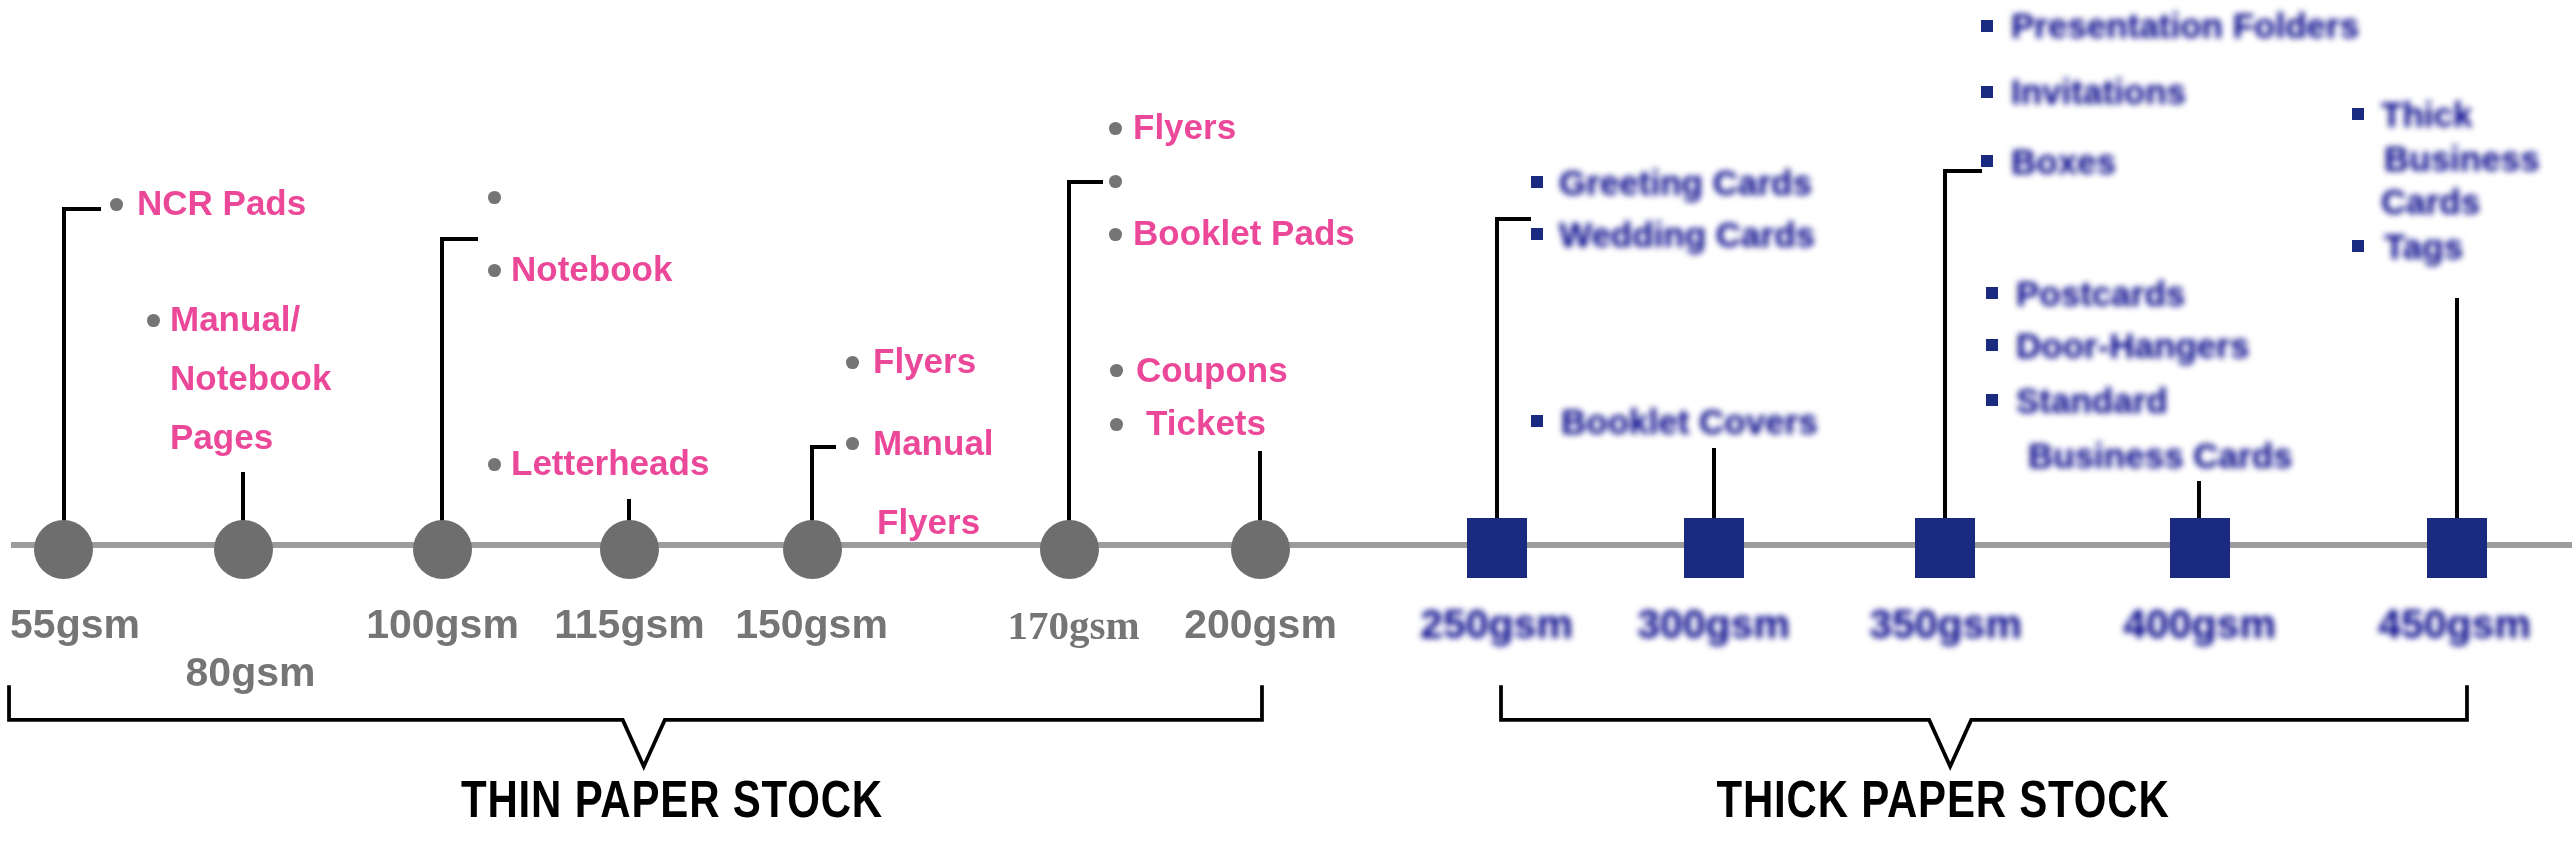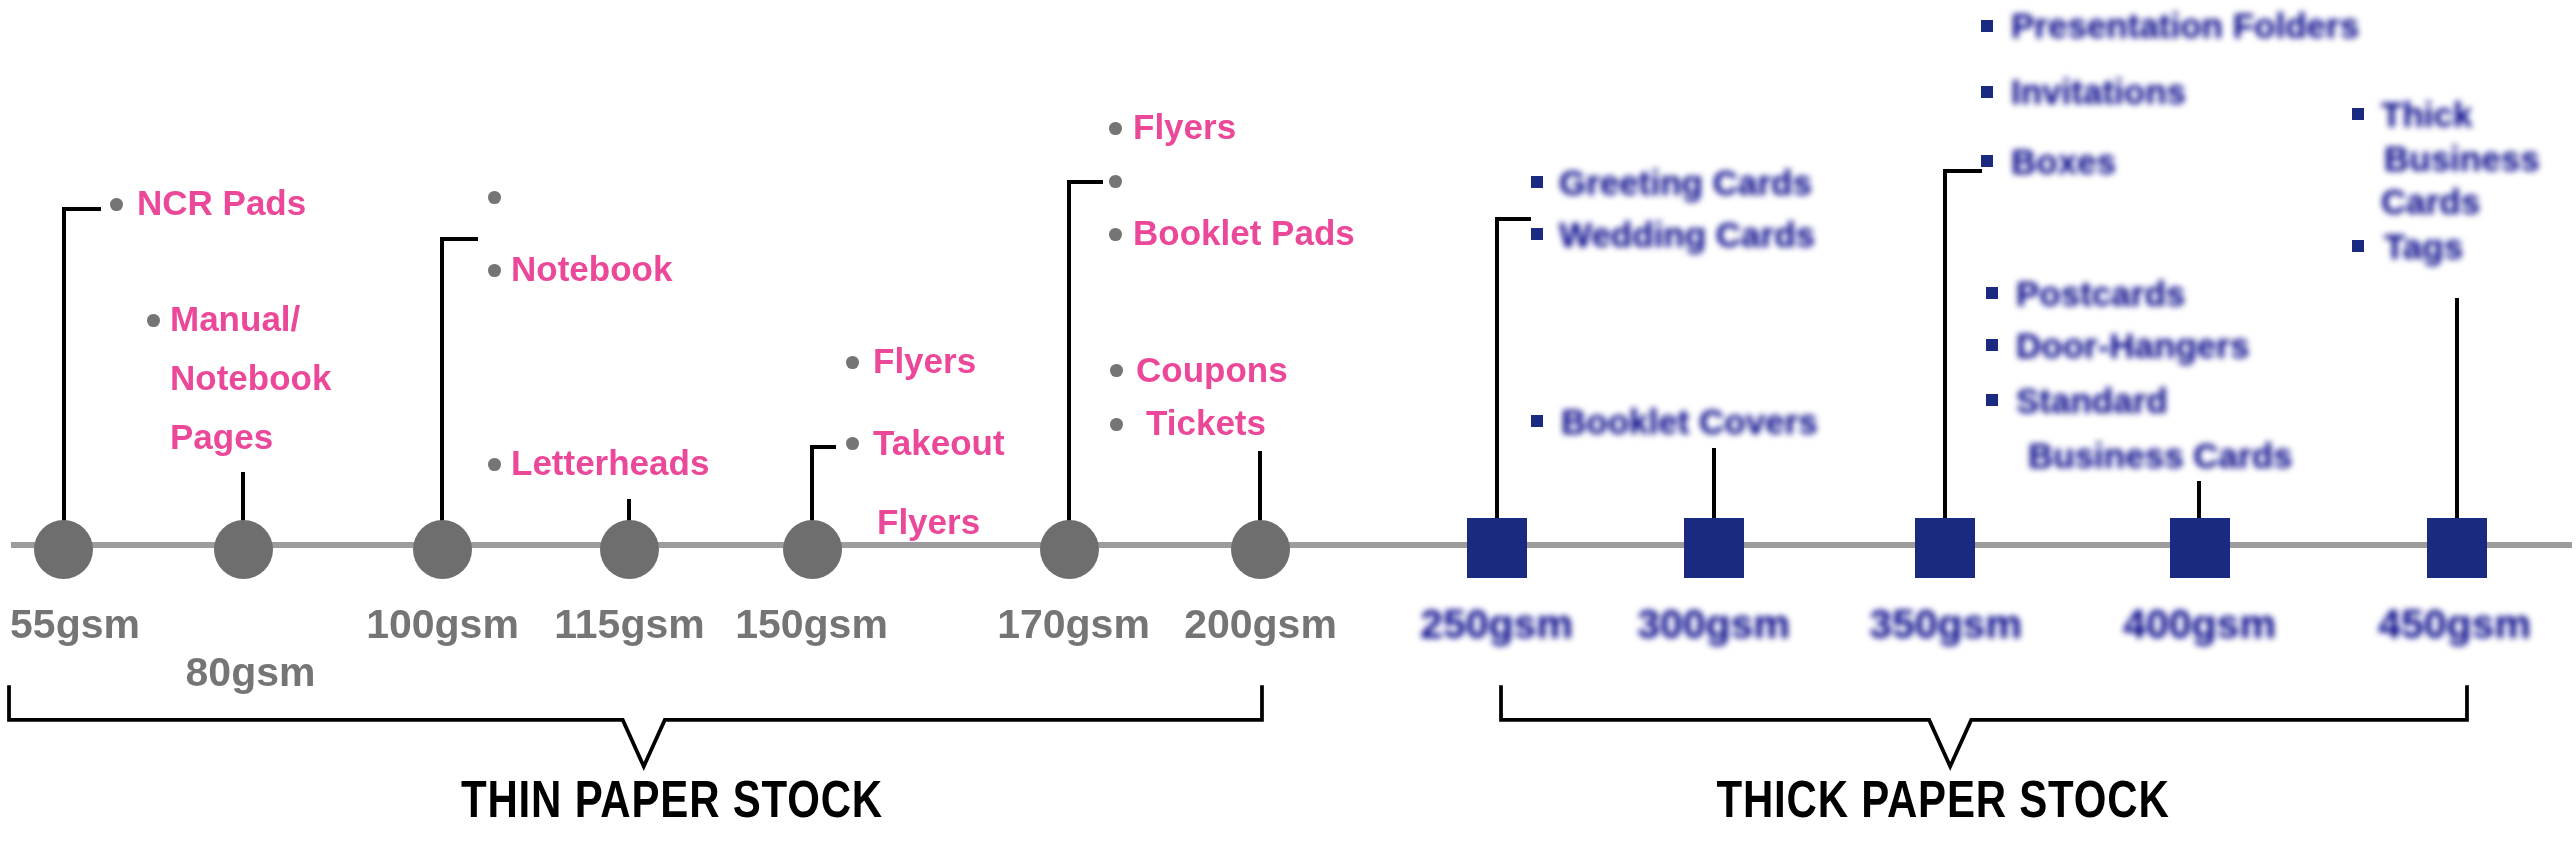--- a/index.html
+++ b/index.html
@@ -75,21 +75,21 @@
   <div class="dot" style="left:1110px;top:364px;"></div>
   <div class="dot" style="left:1110px;top:418px;"></div>
 
   <div class="gitem" style="left:137px;top:184px;">NCR Pads</div>
   <div class="gitem" style="left:170px;top:300px;">Manual/</div>
   <div class="gitem" style="left:170px;top:359px;">Notebook</div>
   <div class="gitem" style="left:170px;top:418px;">Pages</div>
   <div class="gitem" style="left:511px;top:250px;">Notebook</div>
   <div class="gitem" style="left:511px;top:444px;">Letterheads</div>
   <div class="gitem" style="left:873px;top:342px;">Flyers</div>
-  <div class="gitem" style="left:873px;top:424px;">Takeout</div>
+  <div class="gitem" style="left:873px;top:424px;">Manual</div>
   <div class="gitem" style="left:877px;top:503px;">Flyers</div>
   <div class="gitem" style="left:1133px;top:108px;">Flyers</div>
   <div class="gitem" style="left:1133px;top:214px;">Booklet Pads</div>
   <div class="gitem" style="left:1136px;top:351px;">Coupons</div>
   <div class="gitem" style="left:1146px;top:404px;">Tickets</div>
 
   <div class="sqdot" style="left:1531px;top:176px;"></div>
   <div class="sqdot" style="left:1531px;top:228px;"></div>
   <div class="sqdot" style="left:1531px;top:415px;"></div>
   <div class="sqdot" style="left:1981px;top:19.5px;"></div>
@@ -114,21 +114,21 @@
   <div class="bitem pix" style="left:2381px;top:96px;">Thick</div>
   <div class="bitem pix" style="left:2384px;top:140px;">Business</div>
   <div class="bitem pix" style="left:2381px;top:183px;">Cards</div>
   <div class="bitem pix" style="left:2384px;top:228px;">Tags</div>
 
   <div class="glabel" style="left:-7.5px;top:601px;">55gsm</div>
   <div class="glabel" style="left:168px;top:601px;margin-top:48px;">80gsm</div>
   <div class="glabel" style="left:360px;top:601px;">100gsm</div>
   <div class="glabel" style="left:547px;top:601px;">115gsm</div>
   <div class="glabel" style="left:729px;top:601px;">150gsm</div>
-  <div class="glabel" style="left:991px;top:601px;">170gsm</div>
+  <div class="glabel" style="left:991px;top:601px;font-family:Liberation Serif, serif;">170gsm</div>
   <div class="glabel" style="left:1178px;top:601px;">200gsm</div>
 
   <div class="blabel pix" style="left:1414px;top:601px;">250gsm</div>
   <div class="blabel pix" style="left:1631px;top:601px;">300gsm</div>
   <div class="blabel pix" style="left:1863px;top:601px;">350gsm</div>
   <div class="blabel pix" style="left:2117px;top:601px;">400gsm</div>
   <div class="blabel pix" style="left:2372px;top:601px;">450gsm</div>
 
   <svg class="bracket" style="left:0;top:680px;" width="1277" height="94" viewBox="0 0 1700 125">
     <path d="M12,7 L12,53 L829,53 L857,115 L885,53 L1680,53 L1680,7" fill="none" stroke="#000" stroke-width="5"></path>

